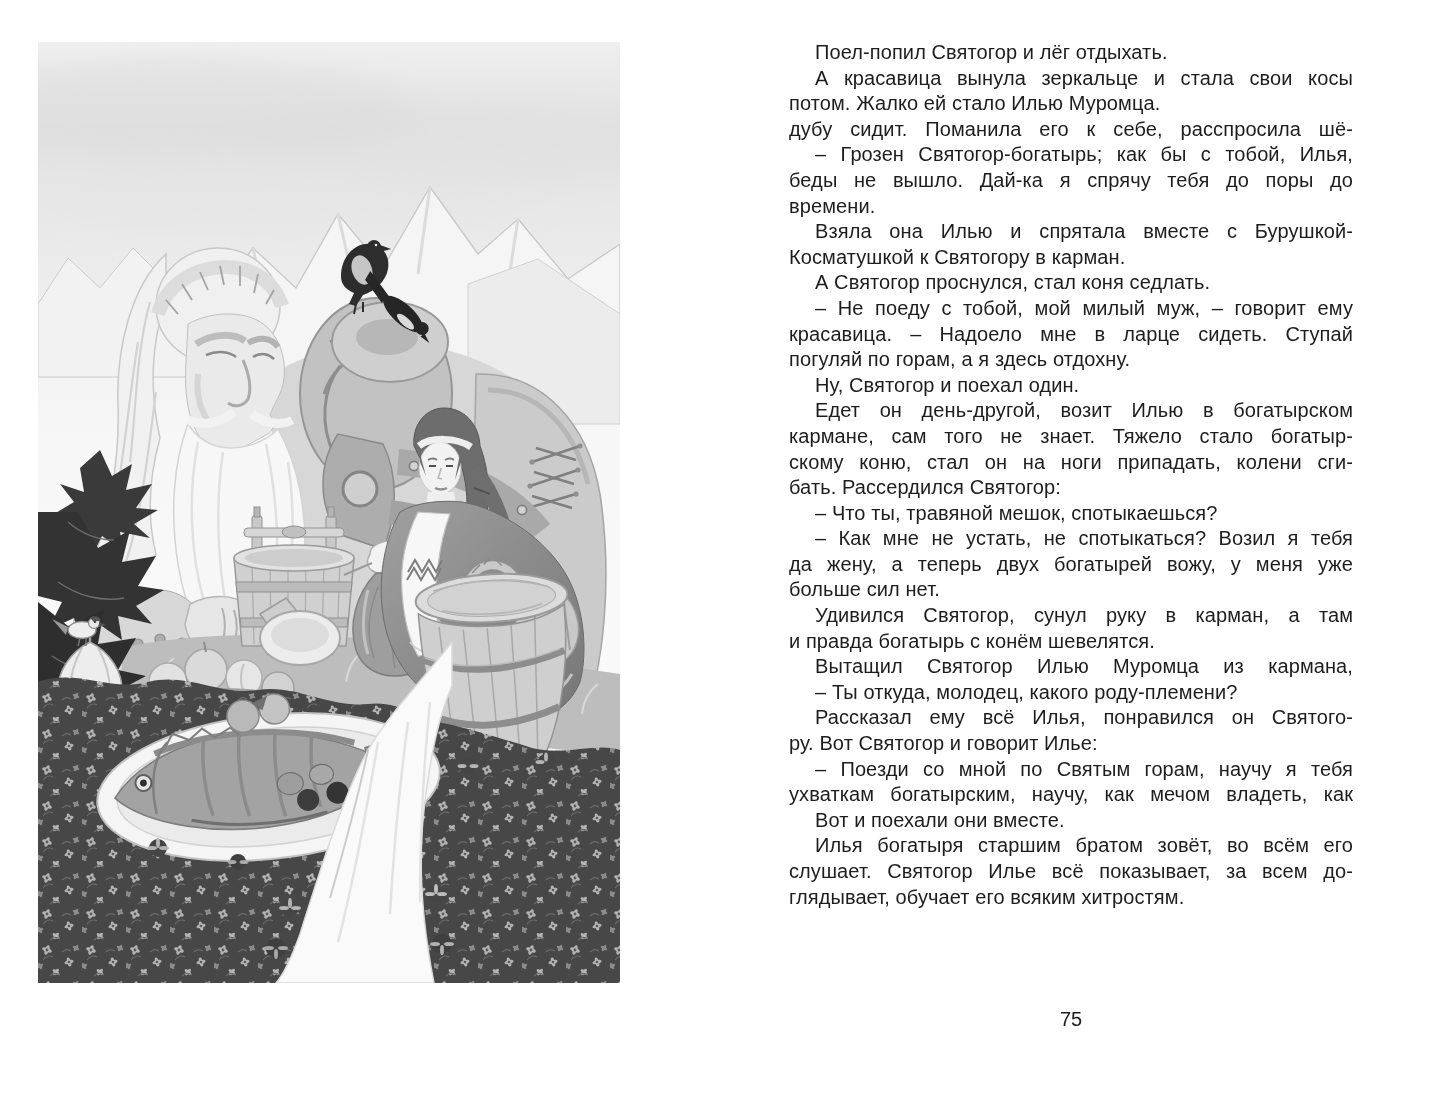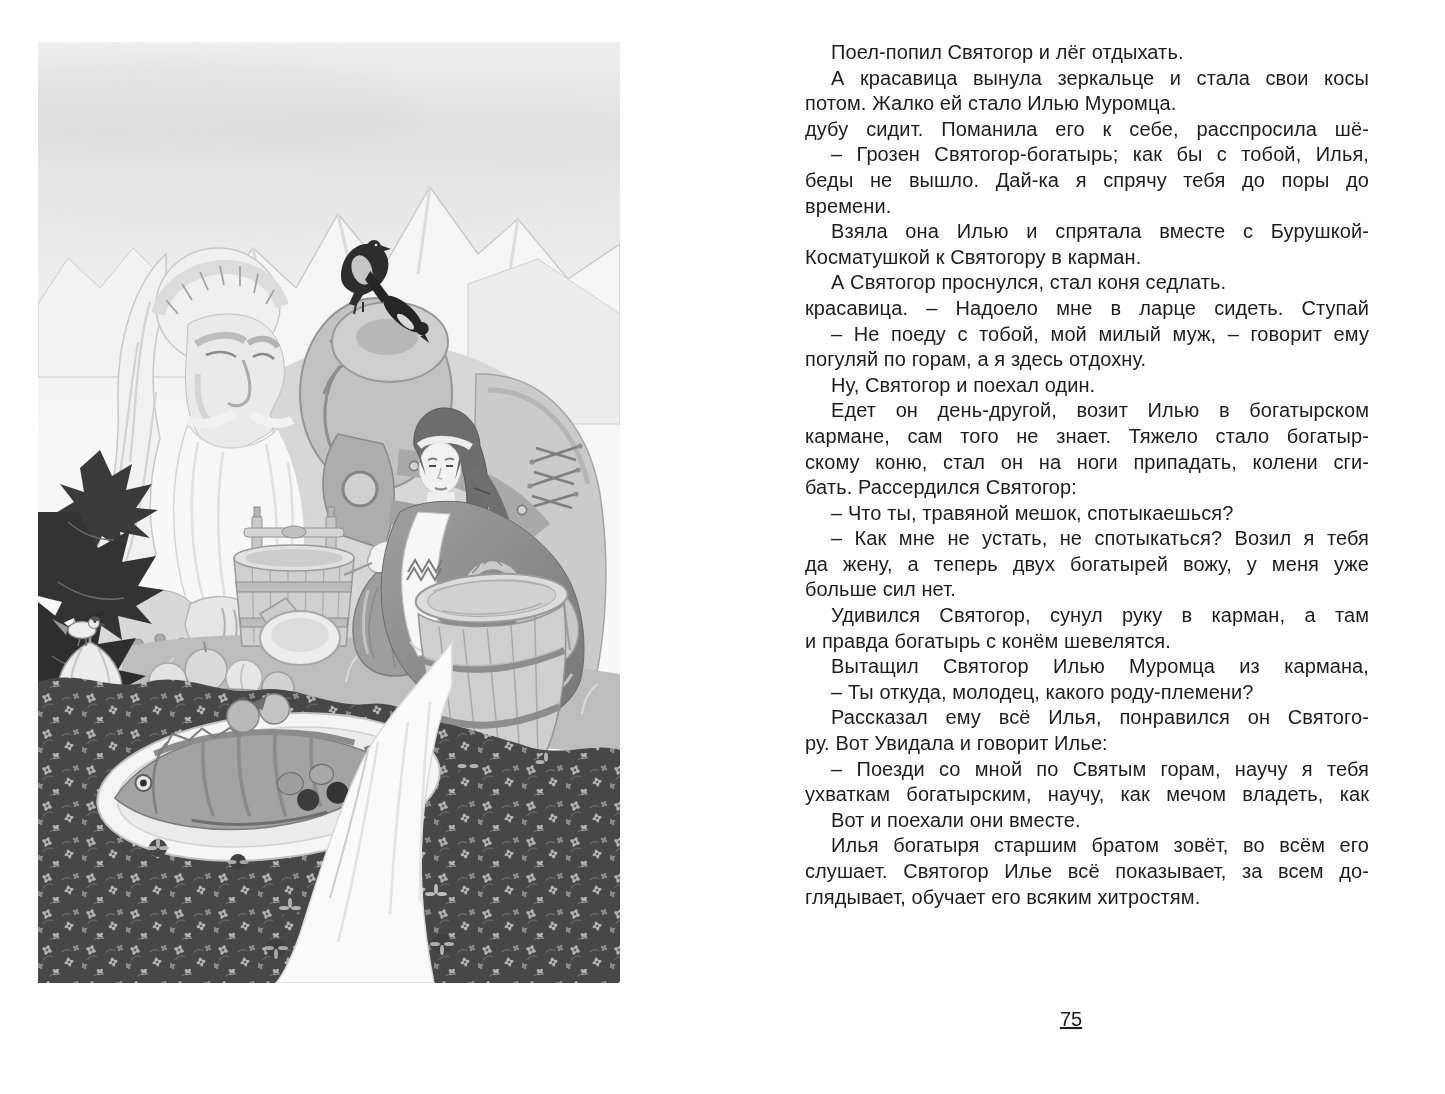--- a/index.html
+++ b/index.html
@@ -12,31 +12,30 @@
   
   .illustration{
     position:absolute;left:38px;top:42px;width:582px;height:941px;margin:0;
   }
   .illustration svg{display:block;width:100%;height:100%;}
   
   .text-block{
     position:absolute;left:789px;top:40px;width:564px;
     color:#1d1d1d;font-size:20px;line-height:25.6px;
     letter-spacing:0.1px;
-    margin-left:16px;
   }
   .line{
     text-align:justify;text-align-last:justify;text-justify:inter-word;
     white-space:nowrap;
   }
   .line.p-first{text-indent:26px;}
   .line.p-last{text-align-last:left;}
   .page-number{
     position:absolute;left:789px;top:1008px;width:564px;
-    text-align:center;font-size:20px;color:#1d1d1d;text-decoration:underline;
+    text-align:center;font-size:20px;color:#1d1d1d;
   }
 </style>
 </head>
 <body>
 
 <div class="spread">
 
   <div class="page-left">
     <figure class="illustration">
       <svg viewBox="0 0 582 941" preserveAspectRatio="none">
@@ -511,38 +510,38 @@
         <div class="line p-first p-last">Поел-попил Святогор и лёг отдыхать.</div>
         <div class="line p-first">А красавица вынула зеркальце и стала свои косы</div>
         <div class="line p-last">потом. Жалко ей стало Илью Муромца.</div>
         <div class="line">дубу сидит. Поманила его к себе, расспросила шё-</div>
         <div class="line p-first">– Грозен Святогор-богатырь; как бы с тобой, Илья,</div>
         <div class="line">беды не вышло. Дай-ка я спрячу тебя до поры до</div>
         <div class="line p-last">времени.</div>
         <div class="line p-first">Взяла она Илью и спрятала вместе с Бурушкой-</div>
         <div class="line p-last">Косматушкой к Святогору в карман.</div>
         <div class="line p-first p-last">А Святогор проснулся, стал коня седлать.</div>
+        <div class="line p-first">– Не поеду с тобой, мой милый муж, – говорит ему</div>
         <div class="line">красавица. – Надоело мне в ларце сидеть. Ступай</div>
-        <div class="line p-first">– Не поеду с тобой, мой милый муж, – говорит ему</div>
         <div class="line p-last">погуляй по горам, а я здесь отдохну.</div>
         <div class="line p-first p-last">Ну, Святогор и поехал один.</div>
         <div class="line p-first">Едет он день-другой, возит Илью в богатырском</div>
         <div class="line">кармане, сам того не знает. Тяжело стало богатыр-</div>
         <div class="line">скому коню, стал он на ноги припадать, колени сги-</div>
         <div class="line p-last">бать. Рассердился Святогор:</div>
         <div class="line p-first p-last">– Что ты, травяной мешок, спотыкаешься?</div>
         <div class="line p-first">– Как мне не устать, не спотыкаться? Возил я тебя</div>
         <div class="line">да жену, а теперь двух богатырей вожу, у меня уже</div>
         <div class="line p-last">больше сил нет.</div>
         <div class="line p-first">Удивился Святогор, сунул руку в карман, а там</div>
         <div class="line p-last">и правда богатырь с конём шевелятся.</div>
         <div class="line p-first">Вытащил Святогор Илью Муромца из кармана,</div>
         <div class="line p-first p-last">– Ты откуда, молодец, какого роду-племени?</div>
         <div class="line p-first">Рассказал ему всё Илья, понравился он Святого-</div>
-        <div class="line p-last">ру. Вот Увидала и говорит Илье:</div>
+        <div class="line p-last">ру. Вот Святогор и говорит Илье:</div>
         <div class="line p-first">– Поезди со мной по Святым горам, научу я тебя</div>
         <div class="line">ухваткам богатырским, научу, как мечом владеть, как</div>
         <div class="line p-first p-last">Вот и поехали они вместе.</div>
         <div class="line p-first">Илья богатыря старшим братом зовёт, во всём его</div>
         <div class="line">слушает. Святогор Илье всё показывает, за всем до-</div>
         <div class="line p-last">глядывает, обучает его всяким хитростям.</div>
       </div>
     <div class="page-number">75</div>
   </div>
 

